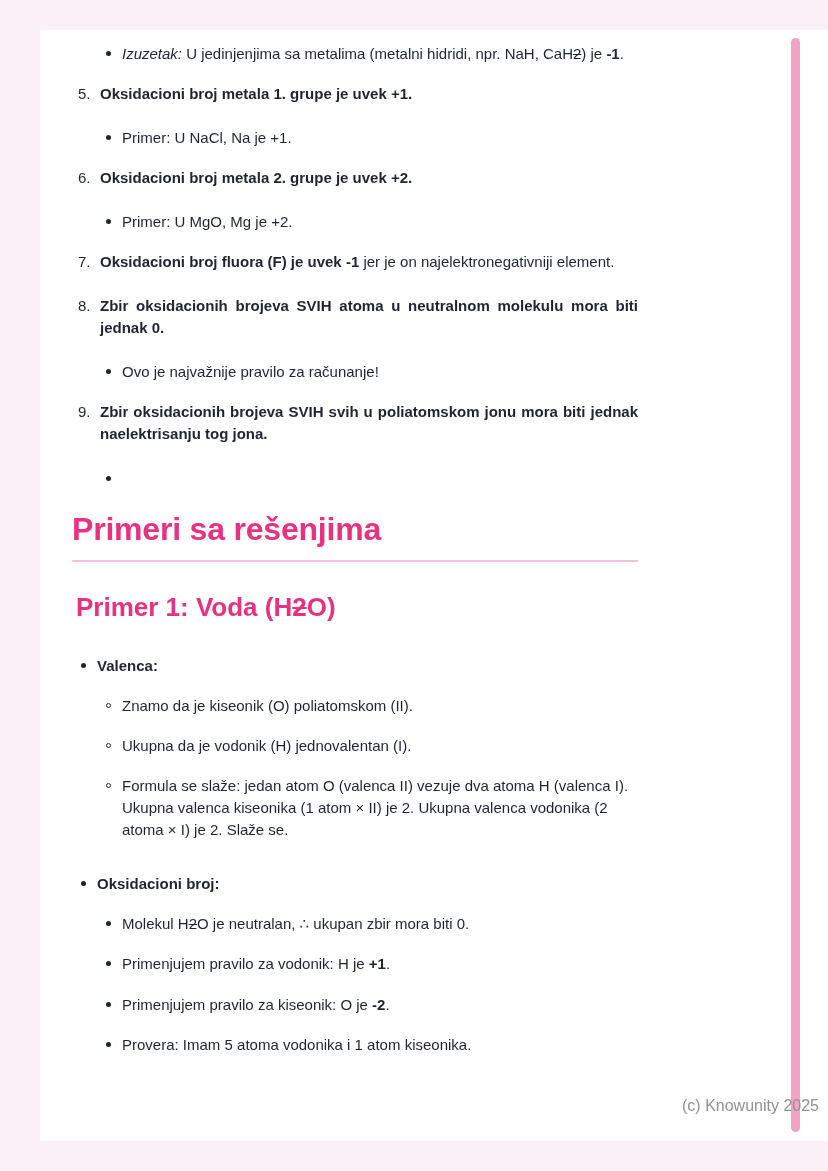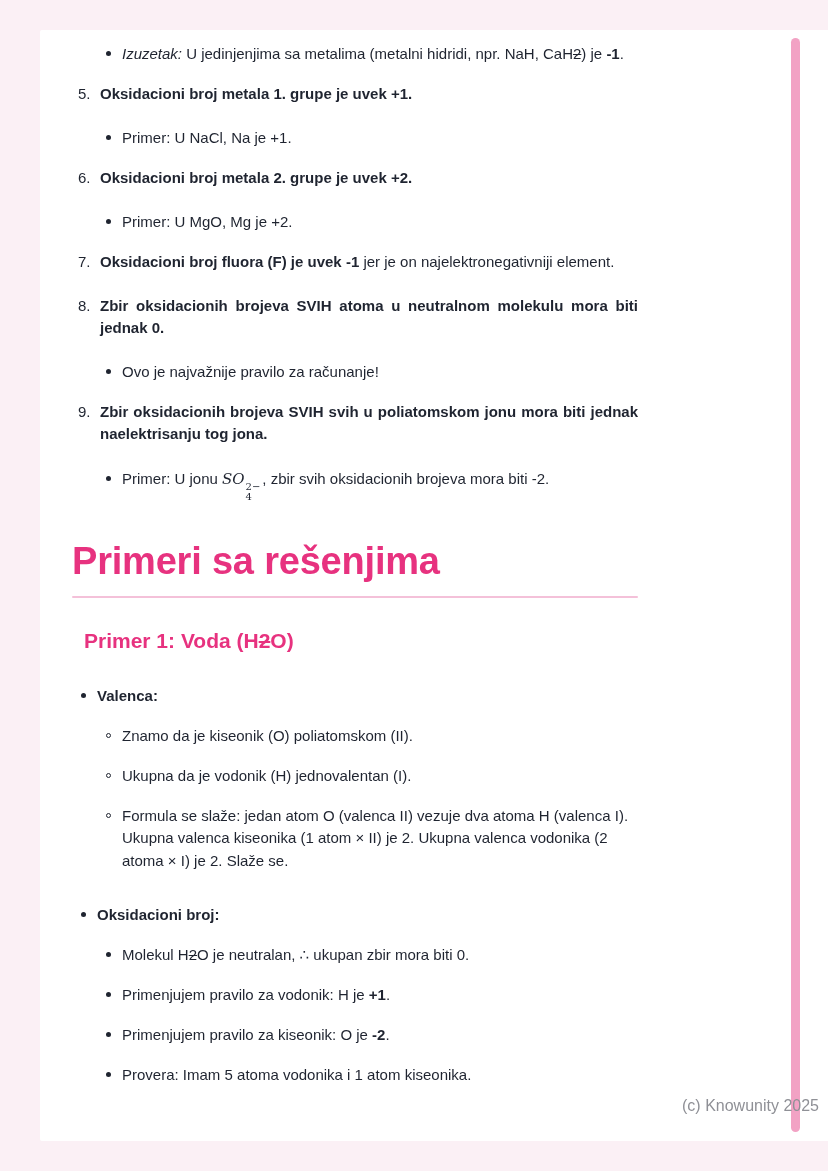--- a/index.html
+++ b/index.html
@@ -26,25 +26,25 @@
   .footer{
     position:absolute;right:12px;bottom:26px;
     font-size:16px;color:var(--footer-text,#8f9096);z-index:2;
     white-space:nowrap;
   }
   .bold{font-weight:700;}
   .it{font-style:italic;}
   .strike{text-decoration:line-through;}
   .justify{text-align:justify;}
   .h1{
-    font-size:38px;font-weight:700;color:var(--accent,#e7327f);
-    margin:36px 0 12px;letter-spacing:-0.2px;line-height:1.2;
+    font-size:32px;font-weight:700;color:var(--accent,#e7327f);
+    margin:64px 0 12px;letter-spacing:-0.2px;line-height:1.2;
   }
   .divider{height:2px;background:var(--divider,#f4c1d9);margin:0 0 30px;border-radius:1px;}
-  .h2{font-size:21px;font-weight:700;color:var(--accent,#e7327f);margin:0 12px 26px;line-height:1.2;}
+  .h2{font-size:26px;font-weight:700;color:var(--accent,#e7327f);margin:0 4px 26px;line-height:1.2;}
   .li-num{position:relative;margin:0 0 22px 6px;padding-left:22px;}
   .li-num > .num{position:absolute;left:0;top:0;font-weight:400;}
   .li-bullet{position:relative;margin:0 0 18px 0;}
   .li-bullet.ind1{margin-left:8px;padding-left:17px;margin-top:32px;}
   .li-bullet.ind2{margin-left:33px;padding-left:17px;}
   .marker{position:absolute;left:1px;top:8px;width:5px;height:5px;border-radius:50%;box-sizing:border-box;}
   .marker.disc{background:var(--text,#1f2430);}
   .marker.circle{width:5px;height:5px;border:1.4px solid var(--text,#1f2430);background:transparent;top:8px;}
   .math{font-family:"DejaVu Serif",serif;font-style:italic;}
   .msubsup{
@@ -62,24 +62,21 @@
   <div class="content">
       <div class="li-bullet ind2"><span class="marker disc"></span><span><span class="it">Izuzetak:</span><span> U jedinjenjima sa metalima (metalni hidridi, npr. NaH, CaH</span><span class="strike">2</span><span>) je </span><span class="bold">-1</span><span>.</span></span></div>
       <div class="li-num"><span class="num">5.</span><span><span class="bold">Oksidacioni broj metala 1. grupe je uvek +1.</span></span></div>
       <div class="li-bullet ind2"><span class="marker disc"></span><span><span>Primer: U NaCl, Na je +1.</span></span></div>
       <div class="li-num"><span class="num">6.</span><span><span class="bold">Oksidacioni broj metala 2. grupe je uvek +2.</span></span></div>
       <div class="li-bullet ind2"><span class="marker disc"></span><span><span>Primer: U MgO, Mg je +2.</span></span></div>
       <div class="li-num justify"><span class="num">7.</span><span><span class="bold">Oksidacioni broj fluora (F) je uvek -1</span><span> jer je on najelektronegativniji element.</span></span></div>
       <div class="li-num justify"><span class="num">8.</span><span><span class="bold">Zbir oksidacionih brojeva SVIH atoma u neutralnom molekulu mora biti jednak 0.</span></span></div>
       <div class="li-bullet ind2"><span class="marker disc"></span><span><span>Ovo je najvažnije pravilo za računanje!</span></span></div>
       <div class="li-num justify"><span class="num">9.</span><span><span class="bold">Zbir oksidacionih brojeva SVIH svih u poliatomskom jonu mora biti jednak naelektrisanju tog jona.</span></span></div>
-      <div class="li-bullet ind2"><span class="marker disc"></span><span><span>Primer: U jonu </span><span class="math">SO</span><span class="msubsup">
-            <span class="msup">2−</span>
-            <span class="msub">4</span>
-          </span><span>, zbir svih oksidacionih brojeva mora biti -2.</span></span></div>
+      <div class="li-bullet ind2"><span class="marker disc"></span></div>
       <div class="h1"><span>Primeri sa rešenjima</span></div>
       <div class="divider"></div>
       <div class="h2"><span>Primer 1: Voda (H</span><span class="strike">2</span><span>O)</span></div>
       <div class="li-bullet ind1"><span class="marker disc"></span><span><span class="bold">Valenca:</span></span></div>
       <div class="li-bullet ind2"><span class="marker circle"></span><span><span>Znamo da je kiseonik (O) poliatomskom (II).</span></span></div>
       <div class="li-bullet ind2"><span class="marker circle"></span><span><span>Ukupna da je vodonik (H) jednovalentan (I).</span></span></div>
       <div class="li-bullet ind2"><span class="marker circle"></span><span><span>Formula se slaže: jedan atom O (valenca II) vezuje dva atoma H (valenca I). Ukupna valenca kiseonika (1 atom × II) je 2. Ukupna valenca vodonika (2 atoma × I) je 2. Slaže se.</span></span></div>
       <div class="li-bullet ind1"><span class="marker disc"></span><span><span class="bold">Oksidacioni broj:</span></span></div>
       <div class="li-bullet ind2"><span class="marker disc"></span><span><span>Molekul H</span><span class="strike">2</span><span>O je neutralan, ∴ ukupan zbir mora biti 0.</span></span></div>
       <div class="li-bullet ind2"><span class="marker disc"></span><span><span>Primenjujem pravilo za vodonik: H je </span><span class="bold">+1</span><span>.</span></span></div>

